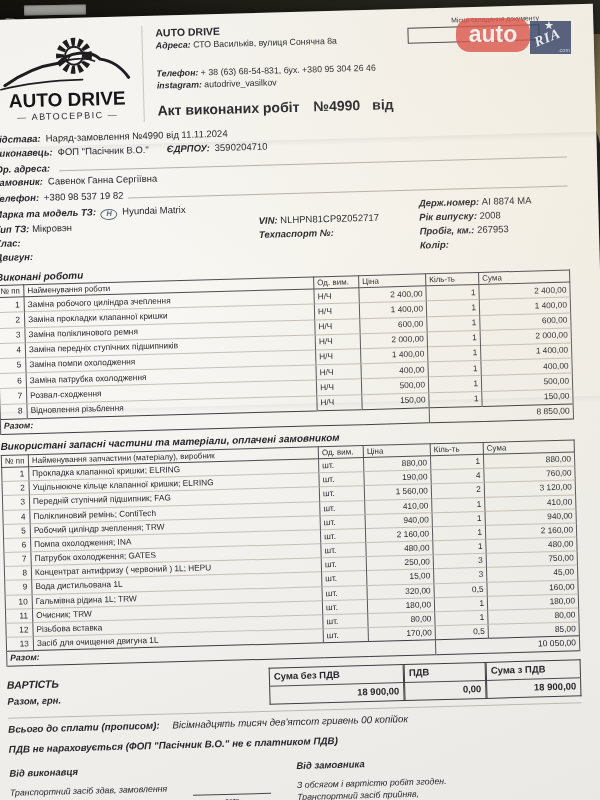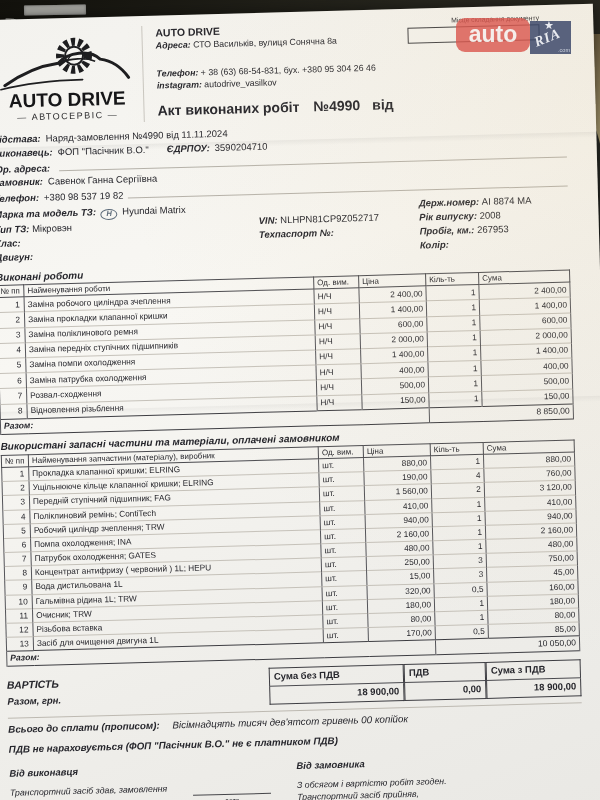--- a/index.html
+++ b/index.html
@@ -87,21 +87,21 @@
   .s-h{font-weight:bold;font-style:italic;font-size:9.5px;margin-bottom:7px;}
   .sig-line{border-bottom:1px solid #46464a;height:11px;}
   .sig-cap{font-size:7px;text-align:center;margin-top:1px;}
   .exec-row{display:flex;align-items:flex-end;}
   .exec-row .txt{flex:1;font-style:italic;}
   .date-blk{width:78px;margin-right:26px;}
   .cust .line{font-style:italic;line-height:1.35;}
   
   .wm{position:absolute;left:456px;top:15px;width:120px;height:42px;opacity:.92;}
   .wm-auto{position:absolute;left:0;top:3px;width:74px;height:34px;background:rgba(219,88,78,.88);
-    border-radius:9px;color:#f6efec;font-weight:bold;font-size:23px;text-align:center;line-height:33px;}
+    border-radius:14px;color:#f6efec;font-weight:bold;font-size:23px;text-align:center;line-height:33px;}
   .wm-ria{position:absolute;left:74px;top:6px;width:41px;height:33px;background:rgba(58,70,104,.9);}
   .wm-star{position:absolute;left:14px;top:-2px;color:#e8eaf1;font-size:11px;}
   .wm-ria-text{position:absolute;left:4px;top:9px;color:#e8eaf1;font-weight:bold;font-style:italic;
     font-family:"Liberation Serif",serif;font-size:14px;transform:rotate(-22deg);letter-spacing:1px;}
   .wm-com{position:absolute;right:1px;bottom:1px;color:#c9cfdd;font-size:5.5px;}
 </style>
 </head>
 <body>
 
 <div class="photo">

